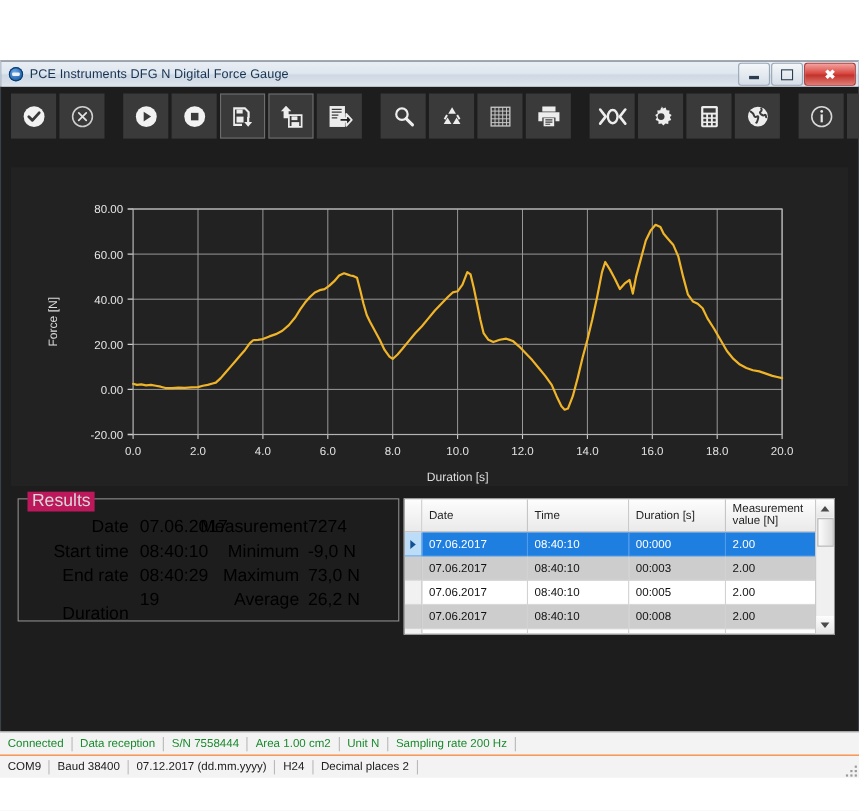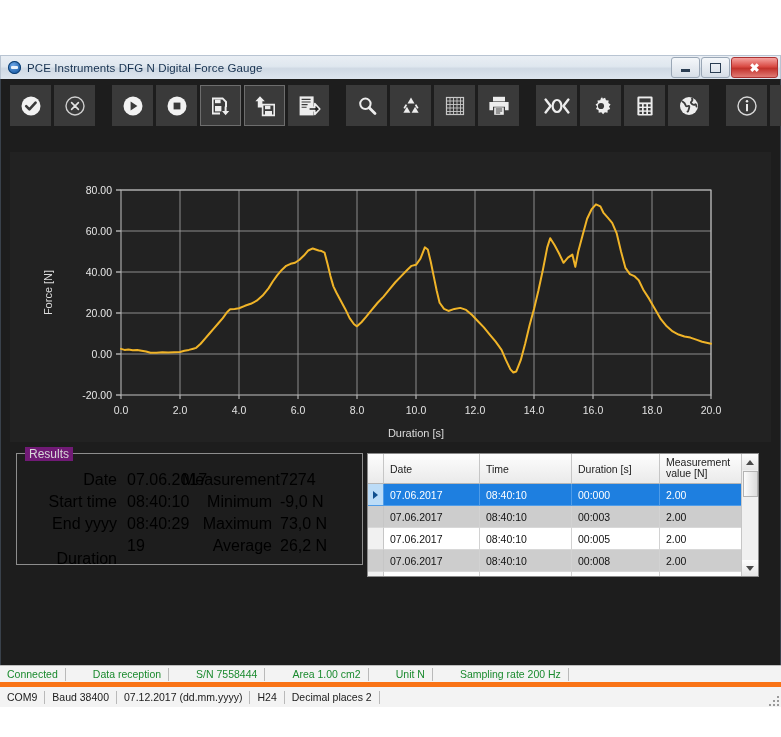--- a/index.html
+++ b/index.html
@@ -48,22 +48,22 @@
      letter-spacing:.3px;flex:none;}
 
   
   #chart-panel{position:absolute;left:9px;top:73px;right:9px;height:290px;background:#222222;}
   #chart-title{position:absolute;left:0;right:0;top:6px;text-align:center;font-size:11px;color:#d8d8d8;}
   #plot-svg{position:absolute;left:0;top:0;}
 
   
   #results-group{position:absolute;left:15px;top:374px;width:345px;height:110px;
      border:1px solid #8d8d8d;}
-  #results-legend{position:absolute;left:8px;top:-7px;background:#701a75;padding:0 4px;
-     font-size:12px;color:#d8d8d8;}
+  #results-legend{position:absolute;left:8px;top:-7px;background:#be185d;padding:0 4px;
+     font-size:16px;color:#d8d8d8;}
   .res-lab{position:absolute;text-align:right;}
   .res-val{position:absolute;}
 
   
   #grid{position:absolute;left:366px;top:374px;width:390px;height:122px;
      background:#ffffff;border:1px solid #8a8a8a;overflow:hidden;}
   #grid-head{display:flex;height:30px;background:#f1f1f1;}
   .hcell{border-right:1px solid #c6c6c6;border-bottom:1px solid #b6b6b6;
      font-size:10.5px;color:#222;display:flex;align-items:center;padding-left:6px;
      background:linear-gradient(to bottom,#fdfdfd,#eaeaea);box-sizing:border-box;}
@@ -333,21 +333,21 @@
 
     
     <fieldset style="all:unset"></fieldset>
     <div id="results-group">
       <span id="results-legend">Results</span>
 
       <span class="res-lab" style="left:30px;top:17px;width:70px;">Date</span>
       <span class="res-val" style="left:110px;top:17px;">07.06.2017</span>
       <span class="res-lab" style="left:30px;top:39px;width:70px;">Start time</span>
       <span class="res-val" style="left:110px;top:39px;">08:40:10</span>
-      <span class="res-lab" style="left:30px;top:61px;width:70px;">End yyyy</span>
+      <span class="res-lab" style="left:30px;top:61px;width:70px;">End rate</span>
       <span class="res-val" style="left:110px;top:61px;">08:40:29</span>
       <span class="res-lab" style="left:30px;top:96px;width:70px;">Duration</span>
       <span class="res-val" style="left:110px;top:83px;">19</span>
 
       <span class="res-lab" style="left:165px;top:17px;width:90px;">Measurement</span>
       <span class="res-val" style="left:263px;top:17px;">7274</span>
       <span class="res-lab" style="left:165px;top:39px;width:90px;">Minimum</span>
       <span class="res-val" style="left:263px;top:39px;">-9,0 N</span>
       <span class="res-lab" style="left:165px;top:61px;width:90px;">Maximum</span>
       <span class="res-val" style="left:263px;top:61px;">73,0 N</span>
@@ -414,21 +414,21 @@
         <div class="sb-arrow" style="position:absolute;bottom:0;left:0;">
             <span class="sb-tri-dn"></span>
           </div>
       </div>
     </div>
 
   </div>
 </div>
 
 <div id="status-wrap">
-  <div class="sbar" style="border-bottom:5px solid #f97316;gap:20px;">
+  <div class="sbar" style="border-bottom:1px solid #f97316;">
     <span class="sitem green">Connected</span>
     <span class="sitem green">Data reception</span>
     <span class="sitem green">S/N 7558444</span>
     <span class="sitem green">Area 1.00 cm2</span>
     <span class="sitem green">Unit N</span>
     <span class="sitem green">Sampling rate 200 Hz</span>
   </div>
   <div class="sbar">
     <span class="sitem dark">COM9</span>
     <span class="sitem dark">Baud 38400</span>

